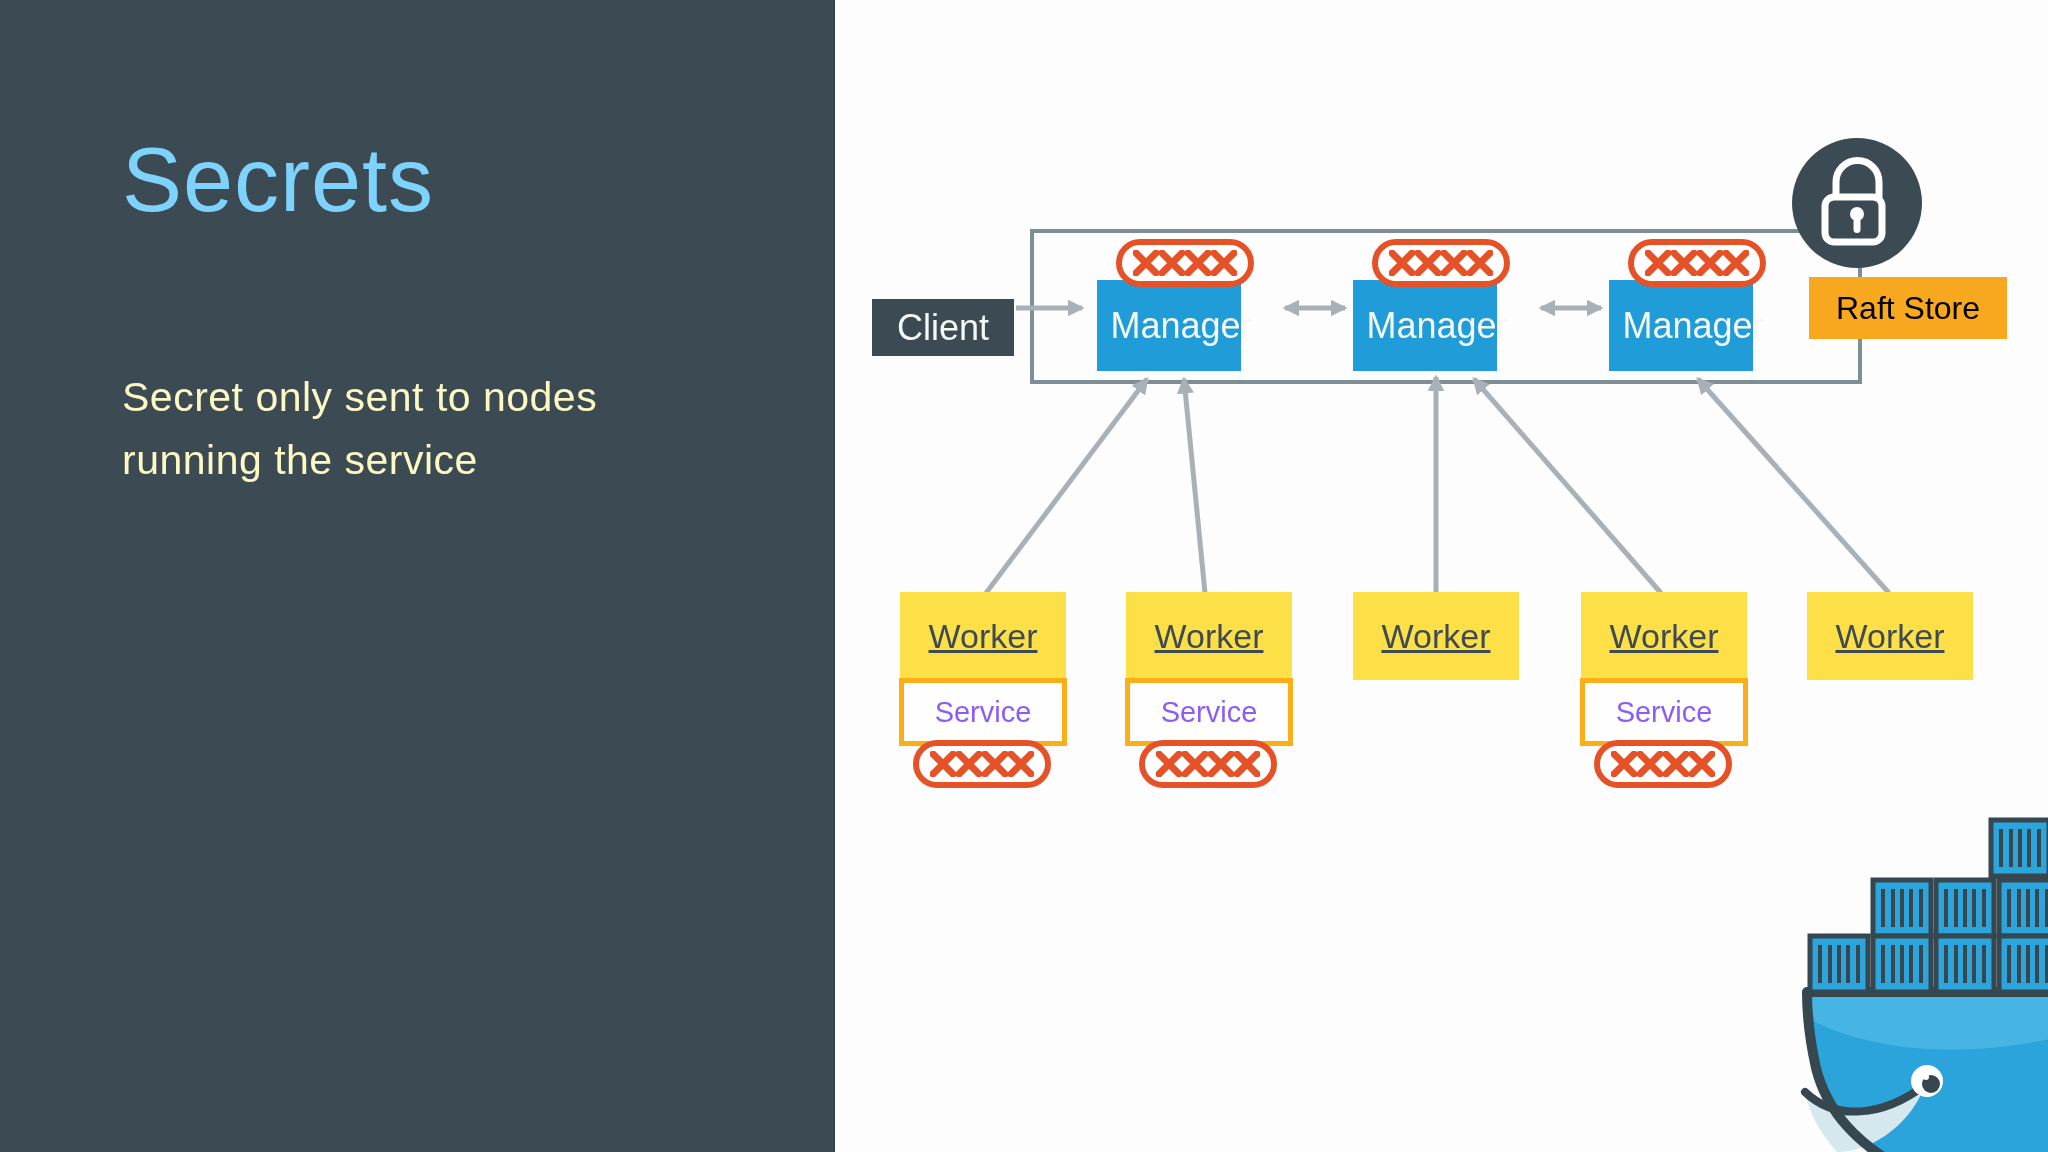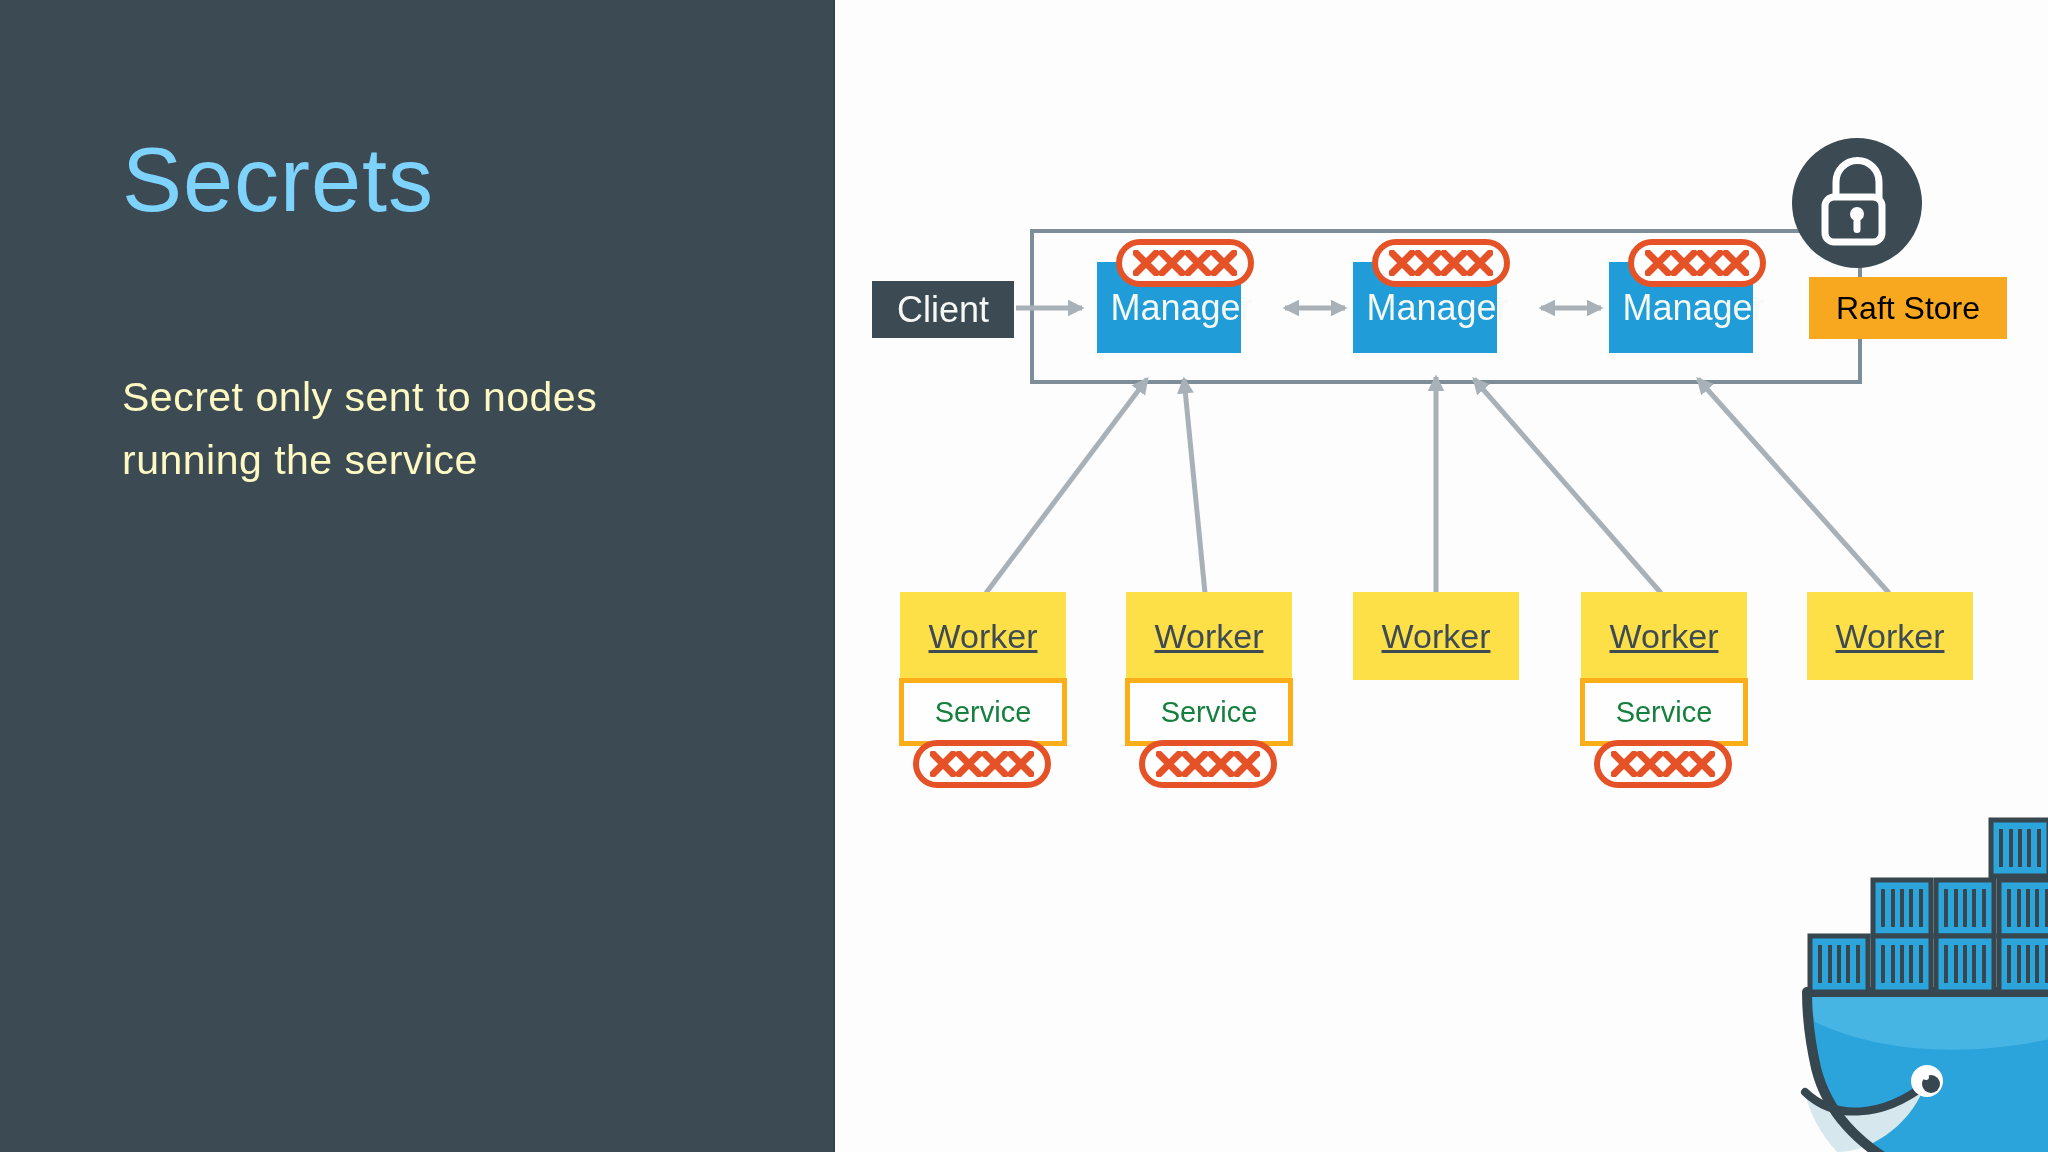--- a/index.html
+++ b/index.html
@@ -29,41 +29,41 @@
   
   .abs{position:absolute; box-sizing:border-box;}
   .center{display:flex; align-items:center; justify-content:center;}
 
   .swarm-rect{
     left:1030px; top:229px; width:832px; height:155px;
     border:4px solid #7E8E99; z-index:1;
   }
   .arrow-layer{left:0; top:0; z-index:2; pointer-events:none;}
 
-  .node{z-index:3; color:#F6F8F5;}
+  .node{z-index:3; color:#F6F8F5;margin-top:18px;}
   .client{
     left:872px; top:281px; width:142px; height:57px;
     background:#3B4A53; font-size:36px;
   }
   .manager{
     top:262px; width:144px; height:91px;
     background:#209DD8; font-size:36px;padding-left:25px;
   }
   .raft{
     left:1809px; top:277px; width:198px; height:62px;
     background:#F8A81E; font-size:32px; z-index:3;
   }
   .worker{
     top:592px; width:166px; height:88px;
     background:#fde047; color:#3F4B53; font-size:34px; z-index:3;text-decoration:underline;
   }
   .service{
     top:678px; width:168px; height:68px;
     background:#FEFEFE; border:5px solid #FBAE17;
-    color:#15803d; font-size:29px; z-index:4;
+    color:#8b5cf6; font-size:29px; z-index:4;
   }
   .secret-badge{
     width:138px; height:48px; background:#FFFFFF;
     border:6px solid #E65227; border-radius:26px; z-index:5;
   }
   .secret-badge.on-manager{top:239px;}
   .secret-badge.on-worker{top:740px;}
 
   .lock-circle{
     left:1792px; top:138px; width:130px; height:130px;

